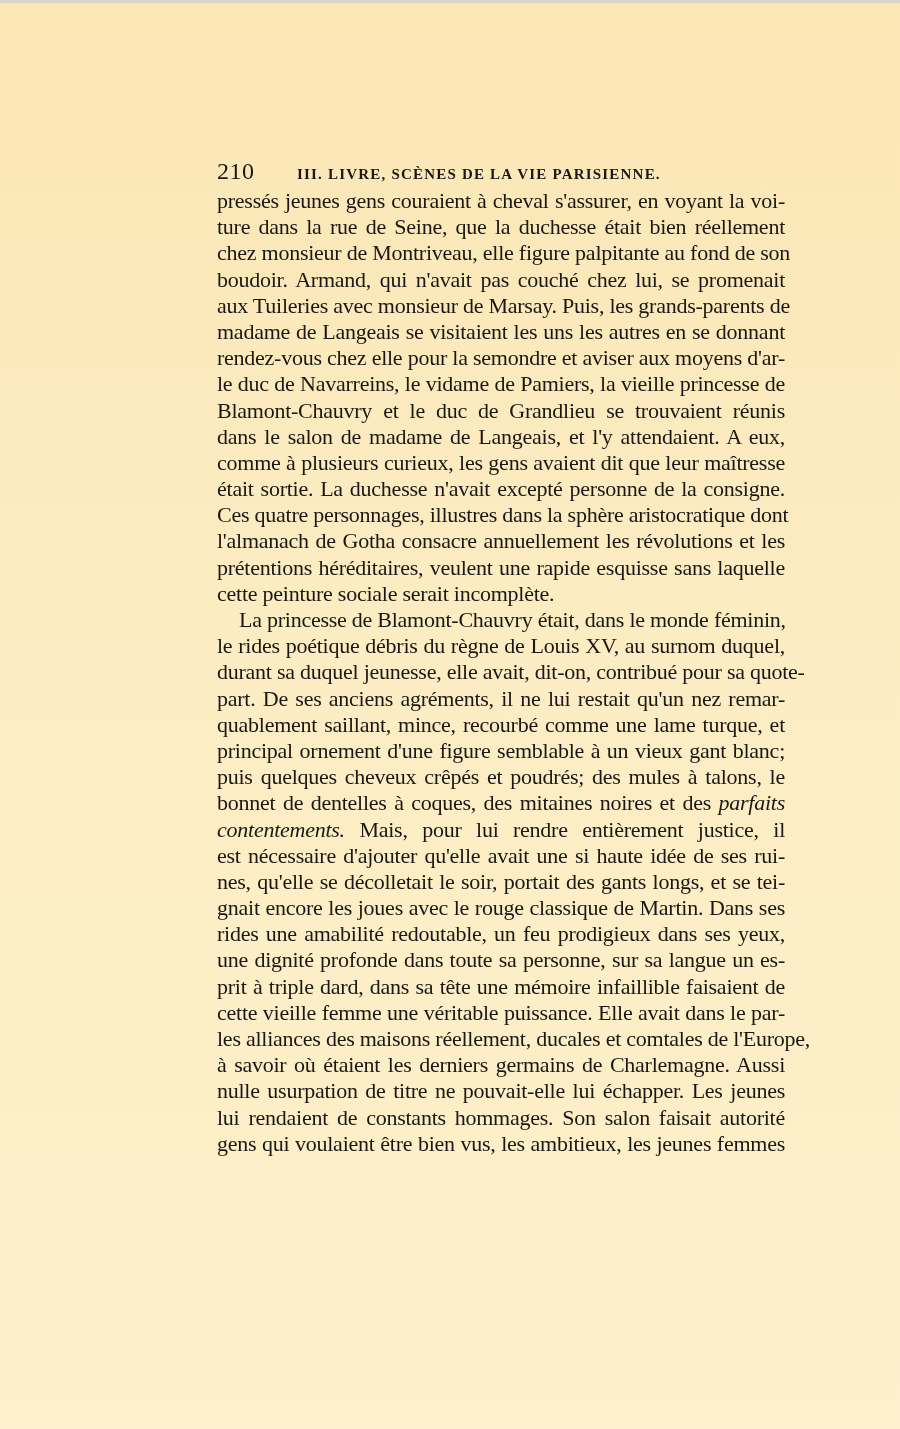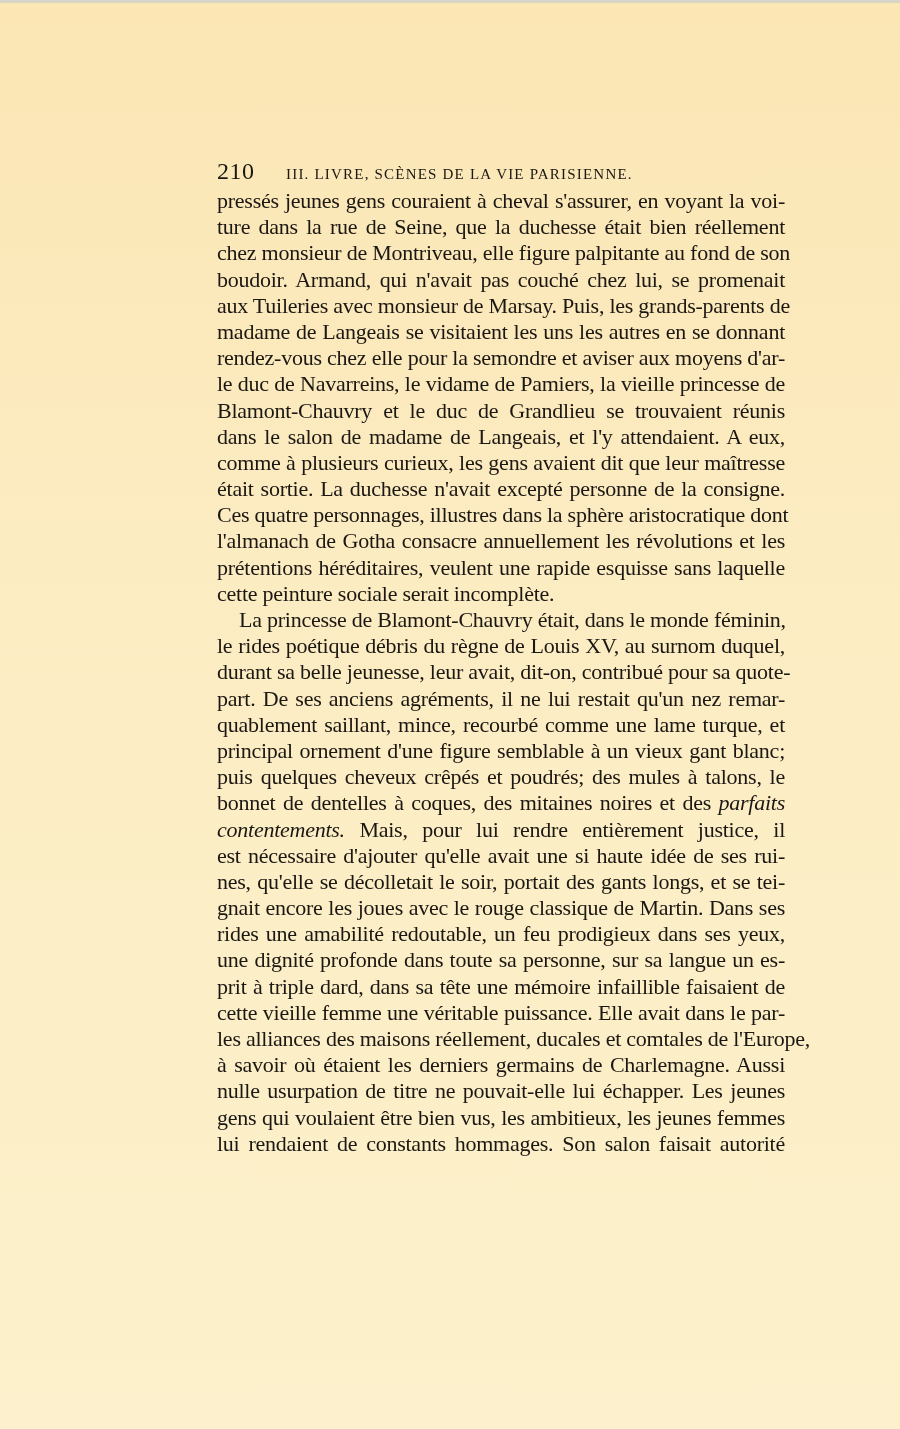--- a/index.html
+++ b/index.html
@@ -30,24 +30,24 @@
     margin-bottom: 0;
   }
   .page-number {
     font-size: 24px;
     font-weight: normal;
     letter-spacing: 0.5px;
     width: 52px;
   }
   .running-title {
     font-size: 15px;
-    font-weight: normal;
+    font-weight: bold;
     letter-spacing: 1.2px;
     font-variant: small-caps;
-    margin-left: 17px;
+    margin-left: 28px;
     text-transform: uppercase;
   }
   .body-text {
     font-size: 22px;
     line-height: 26.2px;
     text-align: justify;
     font-stretch: condensed;
   }
   .line {
     display: block;
@@ -89,33 +89,33 @@
     <span class="line">Blamont-Chauvry et le duc de Grandlieu se trouvaient réunis</span>
     <span class="line">dans le salon de madame de Langeais, et l'y attendaient. A eux,</span>
     <span class="line">comme à plusieurs curieux, les gens avaient dit que leur maîtresse</span>
     <span class="line">était sortie. La duchesse n'avait excepté personne de la consigne.</span>
     <span class="line">Ces quatre personnages, illustres dans la sphère aristocratique dont</span>
     <span class="line">l'almanach de Gotha consacre annuellement les révolutions et les</span>
     <span class="line">prétentions héréditaires, veulent une rapide esquisse sans laquelle</span>
     <span class="line last">cette peinture sociale serait incomplète.</span>
     <span class="line indent">La princesse de Blamont-Chauvry était, dans le monde féminin,</span>
     <span class="line">le rides poétique débris du règne de Louis XV, au surnom duquel,</span>
-    <span class="line">durant sa belle jeunesse, leur avait, dit-on, contribué pour sa quote-</span>
+    <span class="line">durant sa duquel jeunesse, elle avait, dit-on, contribué pour sa quote-</span>
     <span class="line">part. De ses anciens agréments, il ne lui restait qu'un nez remar-</span>
     <span class="line">quablement saillant, mince, recourbé comme une lame turque, et</span>
     <span class="line">principal ornement d'une figure semblable à un vieux gant blanc;</span>
     <span class="line">puis quelques cheveux crêpés et poudrés; des mules à talons, le</span>
     <span class="line"><span>bonnet de dentelles à coques, des mitaines noires et des </span><span class="it">parfaits</span></span>
     <span class="line"><span class="it">contentements.</span> <span>Mais, pour lui rendre entièrement justice, il</span></span>
     <span class="line">est nécessaire d'ajouter qu'elle avait une si haute idée de ses rui-</span>
     <span class="line">nes, qu'elle se décolletait le soir, portait des gants longs, et se tei-</span>
     <span class="line">gnait encore les joues avec le rouge classique de Martin. Dans ses</span>
     <span class="line">rides une amabilité redoutable, un feu prodigieux dans ses yeux,</span>
     <span class="line">une dignité profonde dans toute sa personne, sur sa langue un es-</span>
     <span class="line">prit à triple dard, dans sa tête une mémoire infaillible faisaient de</span>
     <span class="line">cette vieille femme une véritable puissance. Elle avait dans le par-</span>
     <span class="line">les alliances des maisons réellement, ducales et comtales de l'Europe,</span>
     <span class="line">à savoir où étaient les derniers germains de Charlemagne. Aussi</span>
     <span class="line">nulle usurpation de titre ne pouvait-elle lui échapper. Les jeunes</span>
+    <span class="line">lui rendaient de constants hommages. Son salon faisait autorité</span>
     <span class="line">gens qui voulaient être bien vus, les ambitieux, les jeunes femmes</span>
-    <span class="line">lui rendaient de constants hommages. Son salon faisait autorité</span>
   </div>
 </div>
 
 </body></html>

